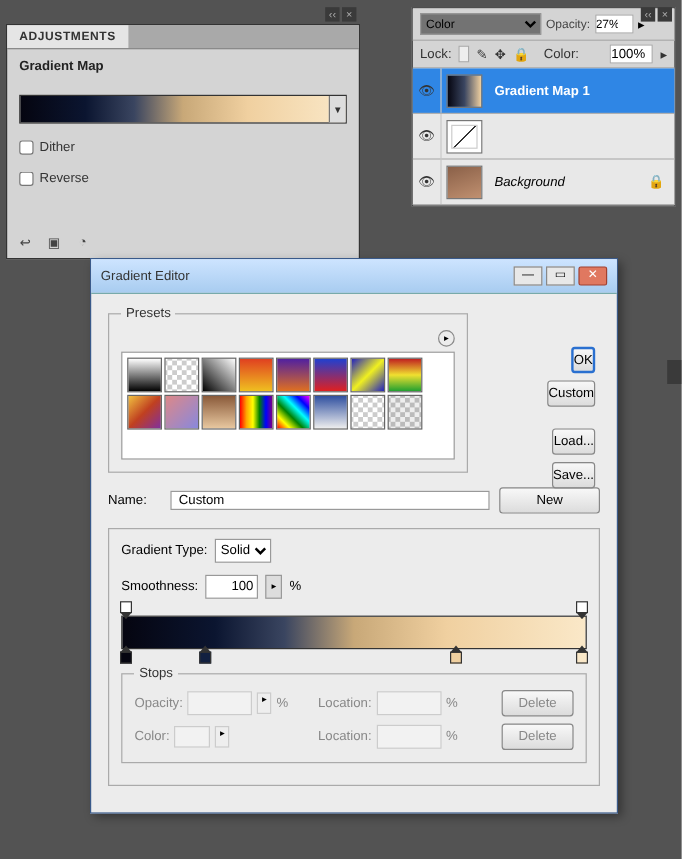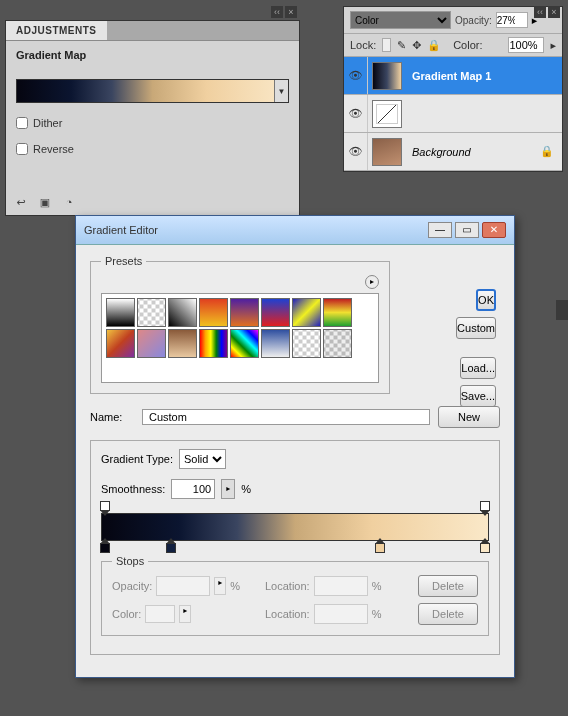--- a/index.html
+++ b/index.html
@@ -66,21 +66,21 @@
 .sg0{background:linear-gradient(#fff,#000);} .sg1{background:repeating-conic-gradient(#ccc 0 25%,#fff 0 50%) 50%/8px 8px;} .sg2{background:linear-gradient(45deg,#000,#fff);} .sg3{background:linear-gradient(#e04020,#f0c020);} .sg4{background:linear-gradient(#5020a0,#e07020);} .sg5{background:linear-gradient(#2040d0,#e02020);} .sg6{background:linear-gradient(135deg,#2020c0,#f0f020,#2020c0);} .sg7{background:linear-gradient(#c02020,#f0e030,#20a030);}
 .sg8{background:linear-gradient(135deg,#f0c040,#c04020,#8030a0);} .sg9{background:linear-gradient(135deg,#d88,#88d);} .sg10{background:linear-gradient(#8a5a3a,#e8c8a0);} .sg11{background:linear-gradient(90deg,red,orange,yellow,green,blue,purple);} .sg12{background:linear-gradient(45deg,red,yellow,green,cyan,blue,magenta);} .sg13{background:linear-gradient(#3050a0,#eee);} .sg14{background:repeating-conic-gradient(#ccc 0 25%,#fff 0 50%) 50%/8px 8px;} .sg15{background:repeating-conic-gradient(#bbb 0 25%,#eee 0 50%) 50%/8px 8px;}
 
 .right-btns { position:absolute; right:18px; top:44px; display:flex; flex-direction:column; gap:6px; width:72px;align-items:flex-end; }
 .btn { border:1px solid #888; background:linear-gradient(#f8f8f8,#dcdcdc); border-radius:3px; height:22px; font-size:11px; cursor:pointer; }
 .btn.primary { border:2px solid #2a70d0; }
 
 .name-row { display:flex; align-items:center; gap:8px; margin:12px 0; }
 .name-row label { width:44px; }
 .name-row input { flex:1; height:16px; border:1px solid #999; padding:0 6px; }
-.name-row .btn { width:62px; }
+.name-row .btn { width:84px; }
 
 .gtype-row { display:flex; align-items:center; gap:6px; margin-bottom:10px; }
 .gtype-row select { height:20px; border:1px solid #999; background:#fff; font-size:11px; }
 .smooth-row { display:flex; align-items:center; gap:6px; margin-bottom:14px; }
 .smooth-row input { width:44px; height:20px; border:1px solid #999; text-align:right; padding-right:3px; }
 .smooth-row .step { width:14px; height:20px; border:1px solid #999; background:#ddd; cursor:pointer; font-size:8px; text-align:center; line-height:18px; }
 
 .gradient-edit { position:relative; margin:0 0 14px; }
 .gradient-bar { height:28px; border:1px solid #333; background: linear-gradient(90deg, #050510 0%, #0b1530 20%, #3a4560 35%, #c8a878 50%, #f0d0a0 70%, #fae8c8 100%); }
 .stop { position:absolute; width:10px; height:10px; border:1px solid #333; transform:translateX(-50%); background:#fff; }

